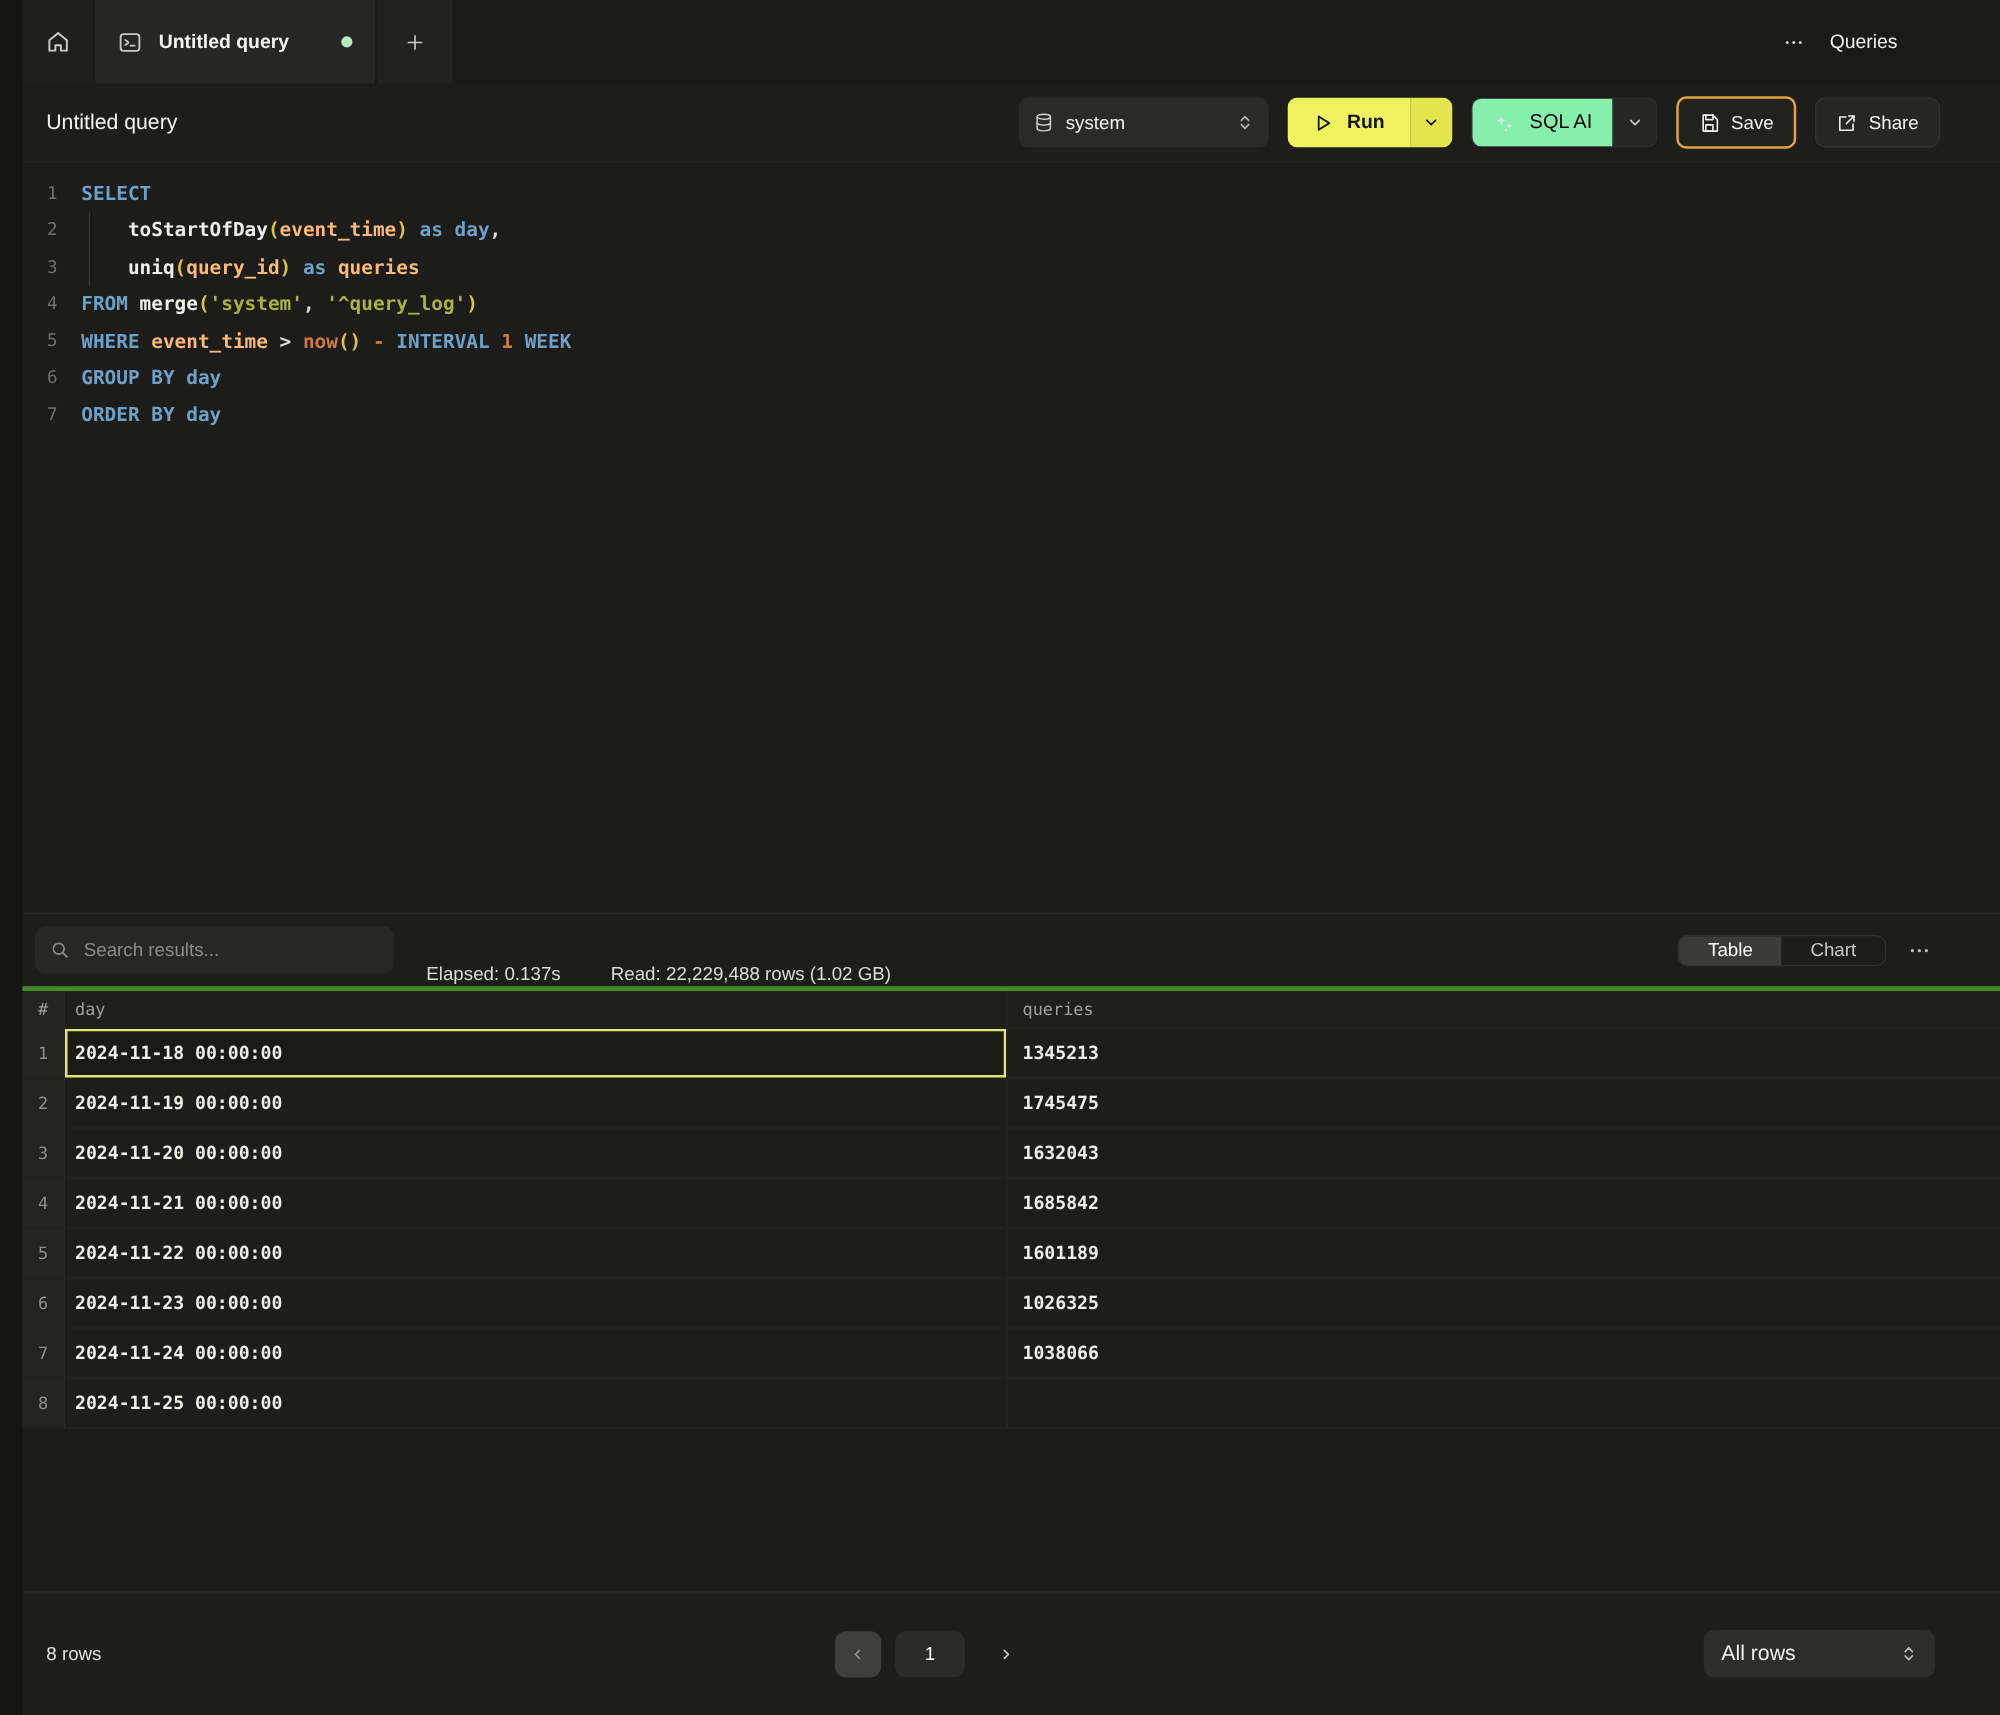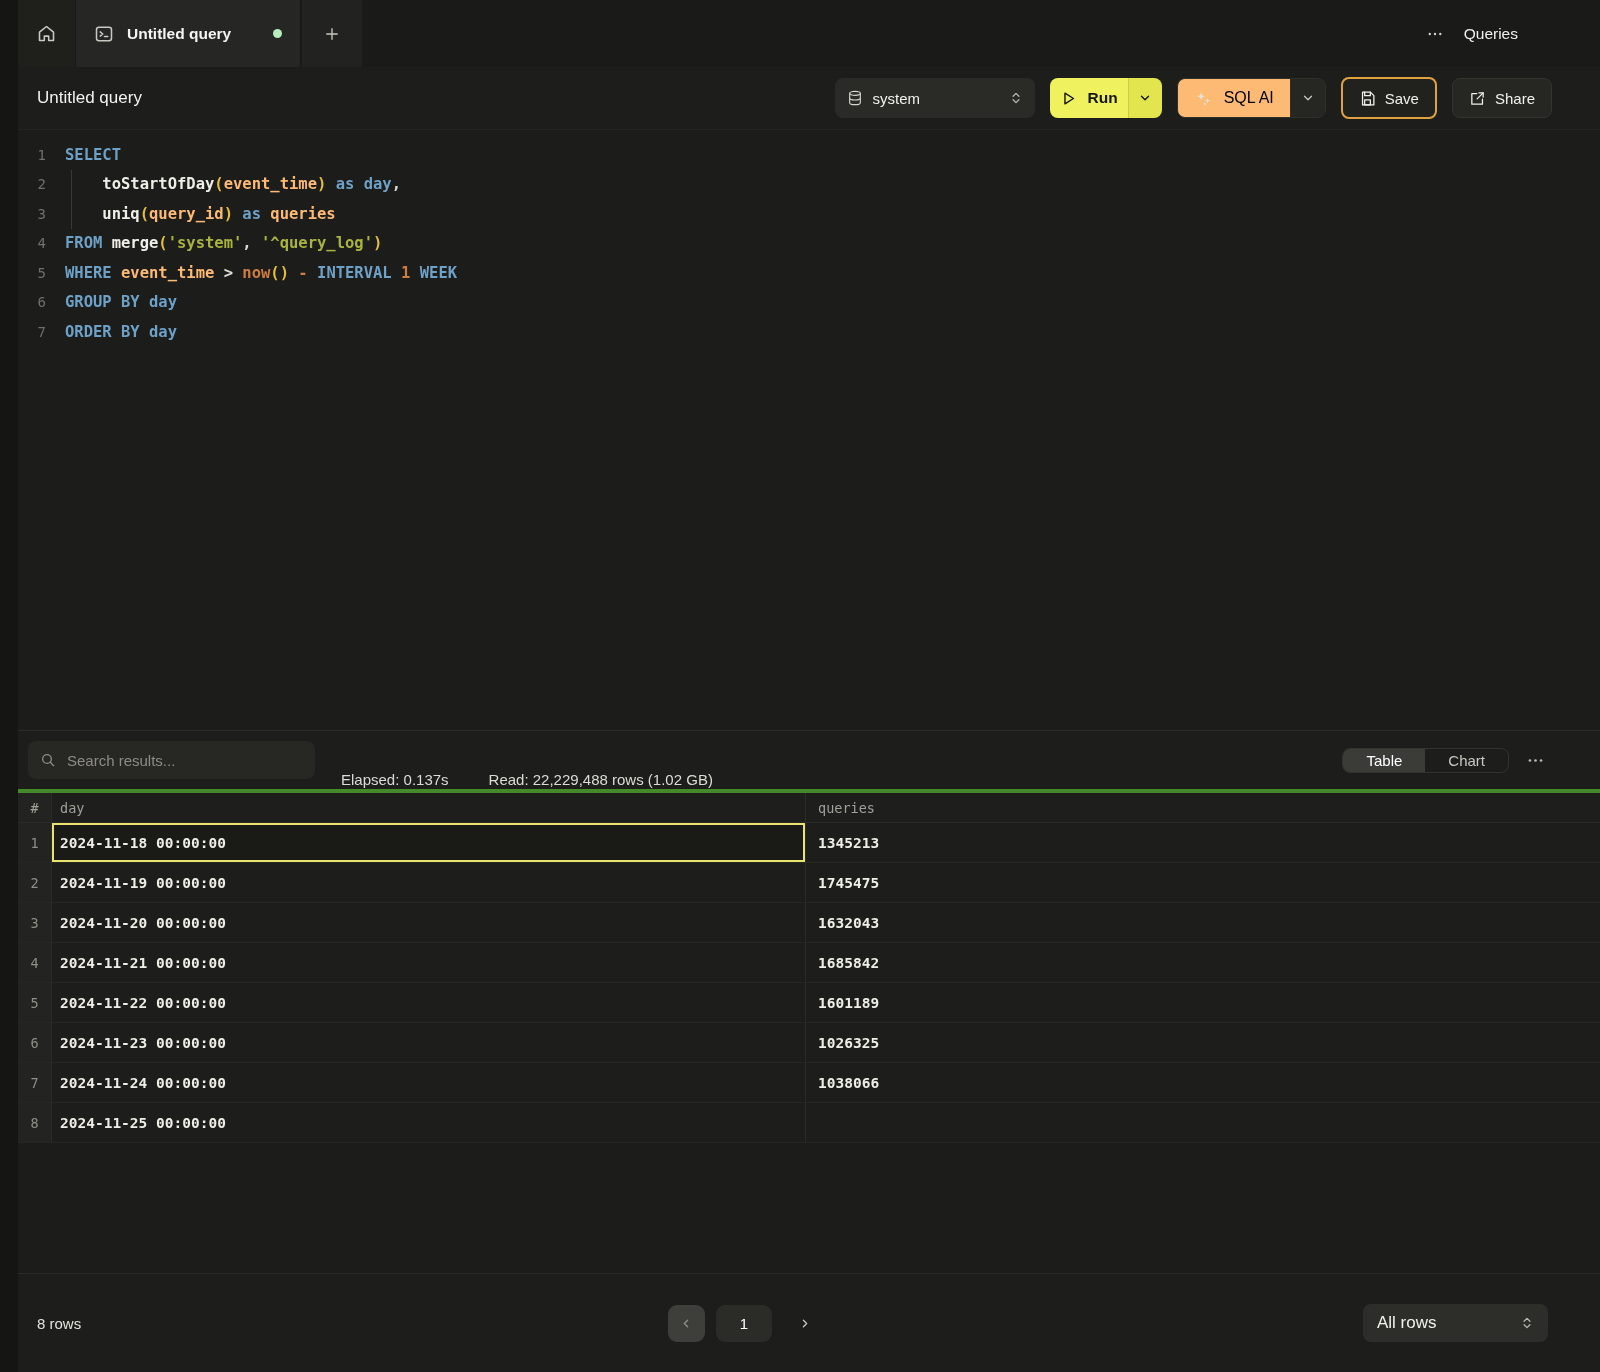--- a/index.html
+++ b/index.html
@@ -24,23 +24,23 @@
   .icon { display:inline-flex; align-items:center; justify-content:center; }
 
   
   .toolbar { height:63px; background:#1d1d1b; border-bottom:1px solid #242422; display:flex; align-items:center; padding:0 48px 0 19px; flex:none; }
   .page-title { font-size:17px; color:#f2f2ee; }
   .toolbar-actions { margin-left:auto; display:flex; align-items:center; gap:15px; }
   .btn { height:40px; border-radius:8px; display:inline-flex; align-items:center; font-size:15px; color:#f0f0ec; cursor:pointer; border:none; background:#2a2a27; font-family:inherit; }
   .select-db { width:200px; padding:0 12px; gap:10px; }
   .select-db .lbl { flex:1; text-align:left; }
   .split { display:flex; border-radius:8px; overflow:hidden; }
-  .run-main { background:#eff25e; color:#15150f; gap:11px; padding:0 10px; height:40px; display:flex; align-items:center; font-weight:600; font-size:15.5px; cursor:pointer; }
+  .run-main { background:#eff25e; color:#15150f; gap:11px; padding:0 20px; height:40px; display:flex; align-items:center; font-weight:600; font-size:15.5px; cursor:pointer; }
   .run-chev { background:#e2e54e; width:34px; display:flex; align-items:center; justify-content:center; border-left:1px solid rgba(0,0,0,0.10); cursor:pointer; color:#15150f; }
-  .sqlai-main { background:#fdba74; gap:11px; padding:0 16px; height:40px; display:flex; align-items:center; cursor:pointer; border:1px solid #30302b; border-right:none; border-radius:8px 0 0 8px; }
+  .sqlai-main { background:#86efac; gap:11px; padding:0 16px; height:40px; display:flex; align-items:center; cursor:pointer; border:1px solid #30302b; border-right:none; border-radius:8px 0 0 8px; }
   .sqlai-chev { background:#26261ف; background:#262622; width:36px; display:flex; align-items:center; justify-content:center; border:1px solid #30302b; border-radius:0 8px 8px 0; cursor:pointer; color:#c9c9c2; }
   .save-btn { background:#21211e; border:2px solid #dfa23f; height:42px; padding:0 16px; gap:9px; }
   .share-btn { background:#262623; border:1px solid #34342f; padding:0 16px; gap:9px; }
 
   
   .editor { height:600px; flex:none; position:relative; padding-top:10px; background:#1c1c1a;
             font-family:"DejaVu Sans Mono", monospace; font-size:15.5px; font-weight:700; cursor:text; }
   .code-line { display:flex; height:29.5px; align-items:center; white-space:pre; }
   .line-num { width:28px; text-align:right; color:#70706a; font-weight:400; font-size:14px; flex:none; }
   .line-code { margin-left:19px; }

